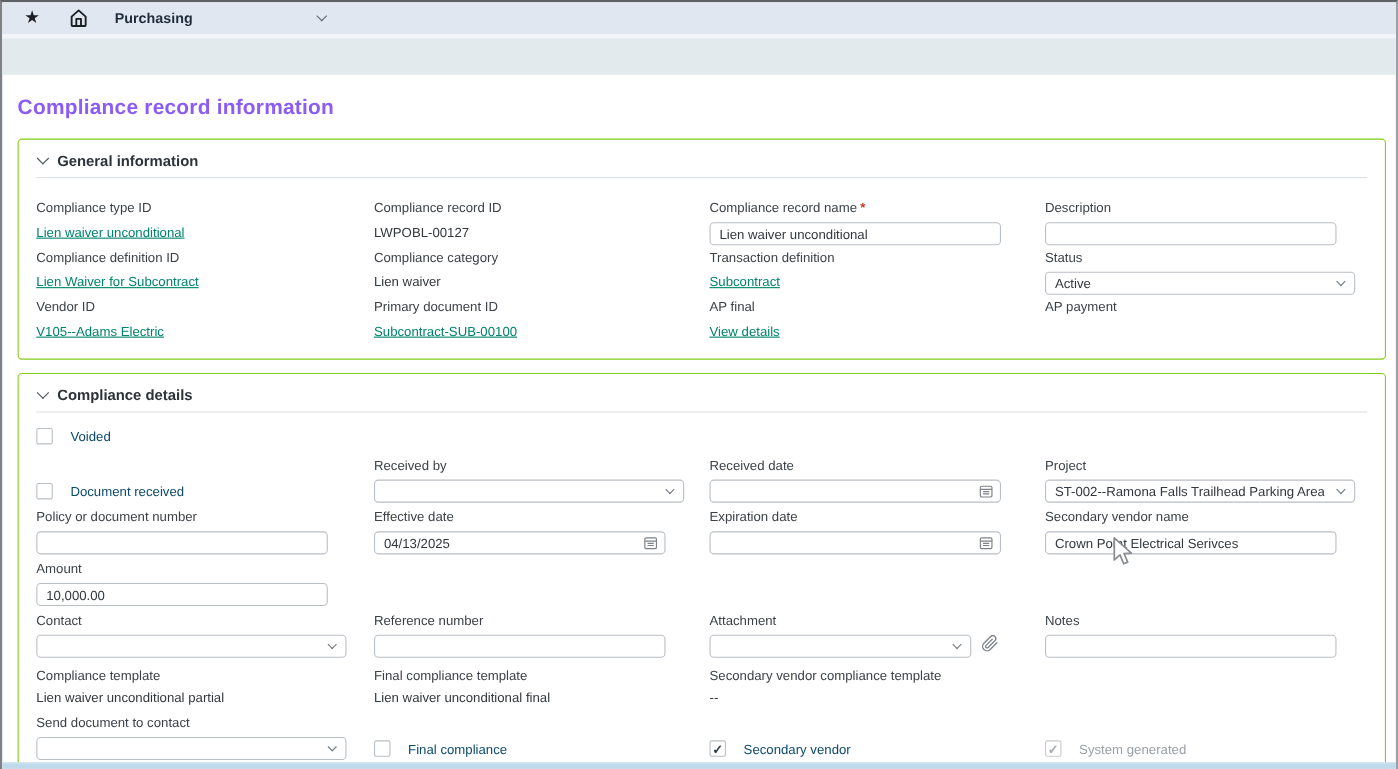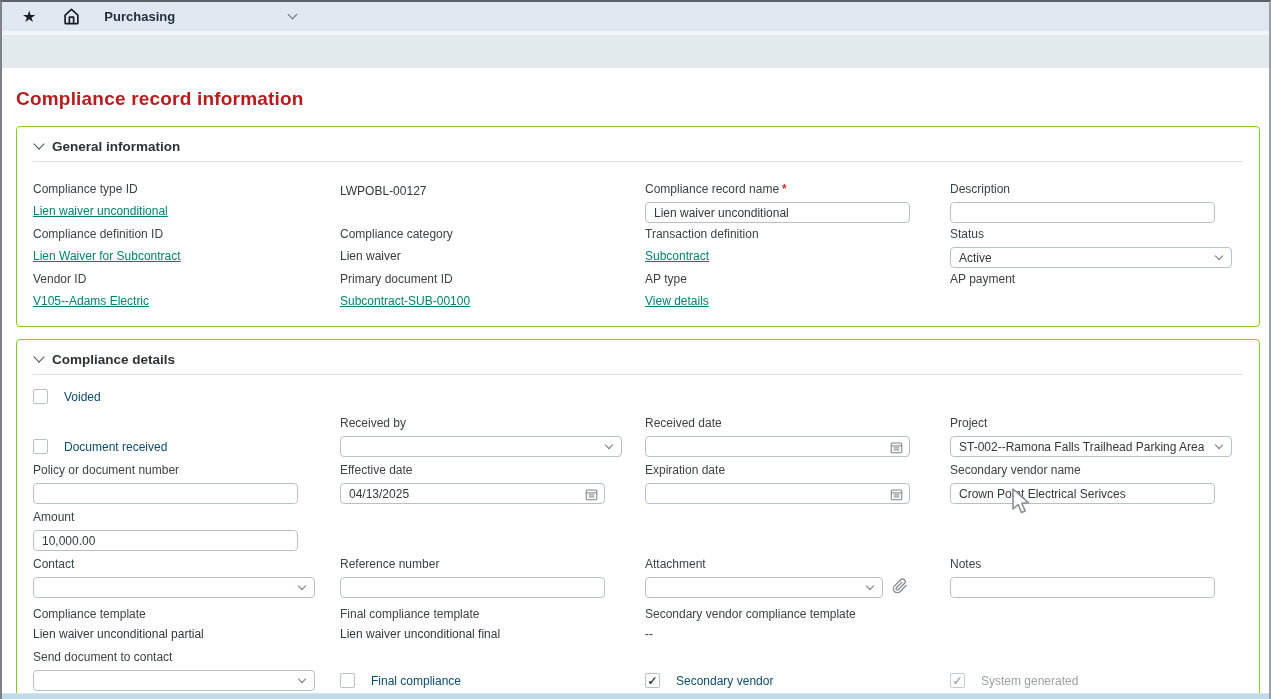--- a/index.html
+++ b/index.html
@@ -19,21 +19,21 @@
   .home-wrap { margin-left:27px; display:flex; align-items:center; }
   .module-btn {
     margin-left:24px; width:192px; display:flex; align-items:center; justify-content:space-between;
     cursor:pointer;
   }
   .module-label { font-size:13px; font-weight:bold; color:#1f2d3a; }
   .chev { width:7px; height:7px; border-right:1.5px solid #5f6c77; border-bottom:1.5px solid #5f6c77;
           transform:rotate(45deg); display:inline-block; margin-top:-4px; }
   
   .page-head { padding:20px 0 16px 14px; }
-  .page-title { font-size:19px; font-weight:bold; color:#b91c1c; letter-spacing:.2px; }
+  .page-title { font-size:19px; font-weight:bold; color:#8b5cf6; letter-spacing:.2px; }
   
   .card { margin:0 9px 12px 14px; border:1px solid #84cc16; border-radius:4px;
           padding:10px 16px 16px 16px; background:#fff; }
   .sec-head { display:flex; align-items:center; gap:9px; padding:2px 0 7px 2px;
               border-bottom:1px solid #dce0e4; cursor:pointer; }
   .sec-chev { width:8px; height:8px; border-right:1.6px solid #4a5258; border-bottom:1.6px solid #4a5258;
               transform:rotate(45deg); margin-top:-5px; }
   .sec-title { font-size:13.5px; font-weight:bold; color:#2b3238; }
   .grid { display:grid; grid-template-columns:307px 305px 305px 1fr; row-gap:4px; margin-top:20px; }
   .dgrid { display:grid; grid-template-columns:307px 305px 305px 1fr; }
@@ -103,20 +103,21 @@
     </div>
     <div class="grid">
 
       <div class="field">
         <div class="flabel">Compliance type ID</div>
         <div class="fvalue">
             <a class="link">Lien waiver unconditional</a>
           </div>
       </div>
       <div class="field">
+        <div class="flabel">Compliance record ID</div>
         <div class="fvalue">LWPOBL-00127</div>
       </div>
       <div class="field">
         <div class="flabel"><span>Compliance record name</span><span class="req">*</span></div>
         <input class="tinput" value="Lien waiver unconditional" style="">
       </div>
       <div class="field">
         <div class="flabel">Description</div>
         <input class="tinput" value="" style="">
       </div>
@@ -151,21 +152,21 @@
             <a class="link">V105--Adams Electric</a>
           </div>
       </div>
       <div class="field">
         <div class="flabel">Primary document ID</div>
         <div class="fvalue">
             <a class="link">Subcontract-SUB-00100</a>
           </div>
       </div>
       <div class="field">
-        <div class="flabel">AP type</div>
+        <div class="flabel">AP final</div>
         <div class="fvalue">
             <a class="link">View details</a>
           </div>
       </div>
       <div class="field">
         <div class="flabel">AP payment</div>
         <div class="fvalue"></div>
       </div>
     </div>
   </div>

